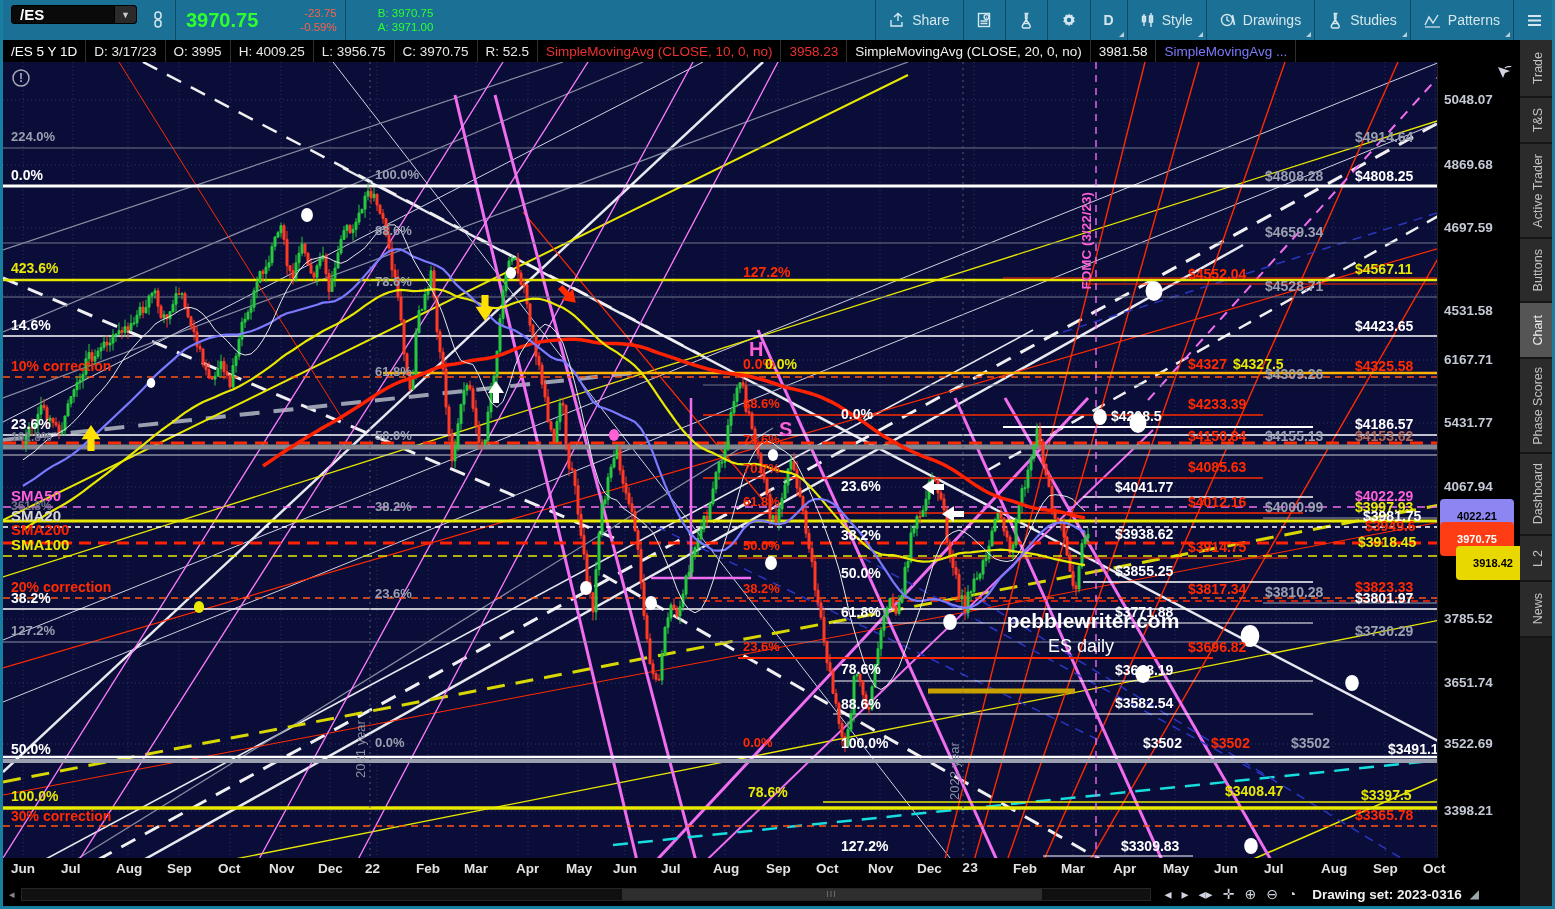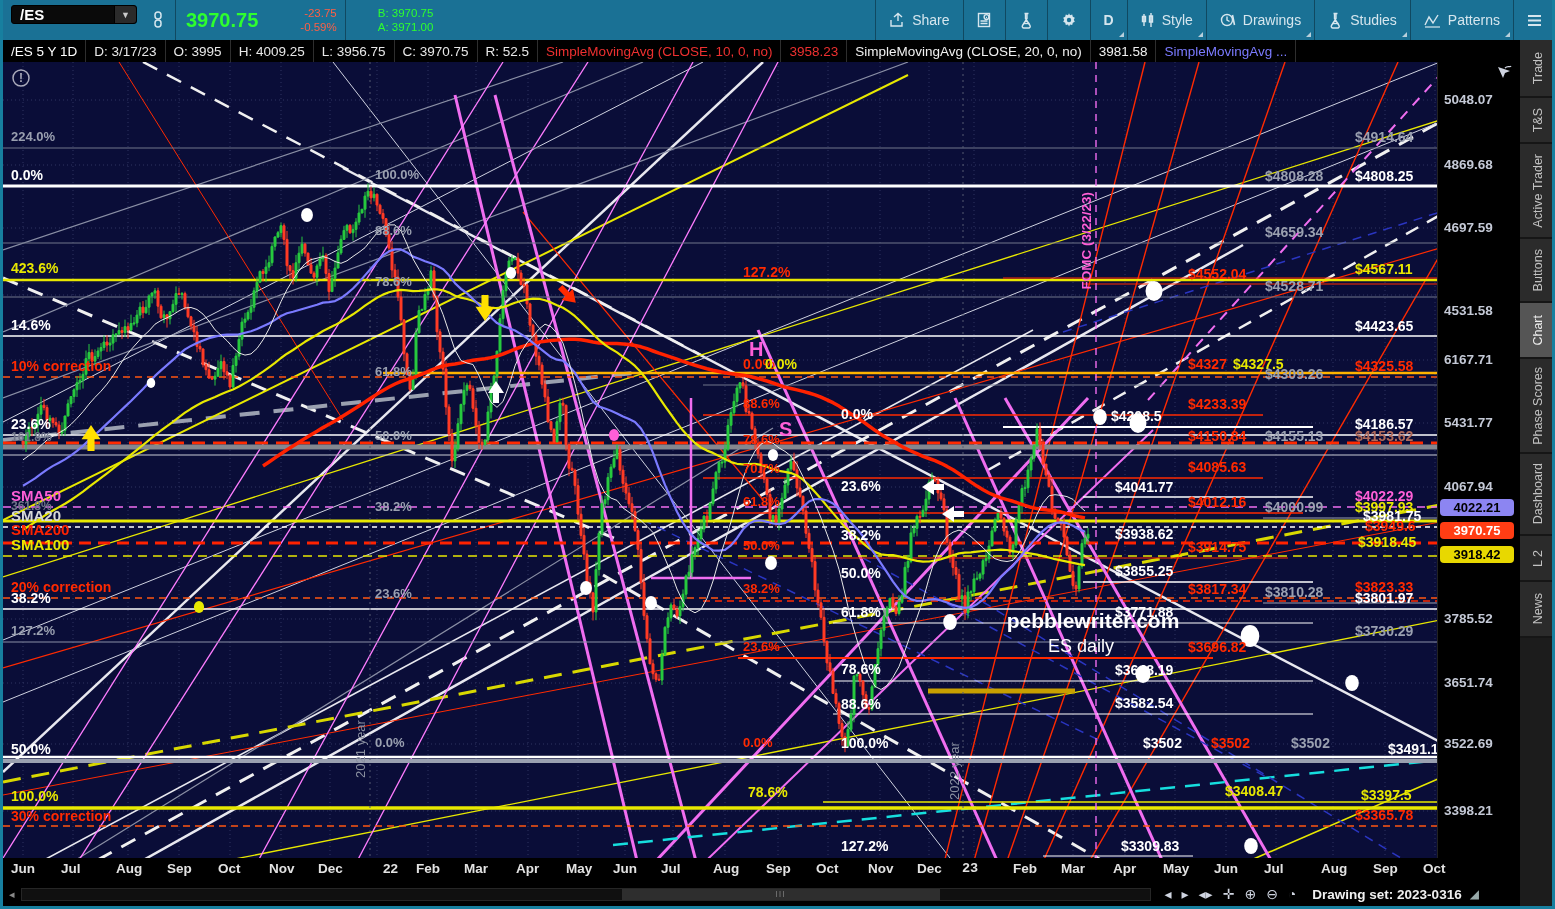--- a/index.html
+++ b/index.html
@@ -24,30 +24,30 @@
   .dd::after{content:"";position:absolute;right:3px;bottom:3px;border-left:5px solid transparent;border-bottom:5px solid #b7cfdb;}
   
   #ohlcbar{position:absolute;left:0;top:40px;width:1552px;height:22px;background:#000;display:flex;align-items:stretch;font-size:13.5px;}
   .oc{display:flex;align-items:center;padding:0 8px;border-right:1px solid #2e2e2e;white-space:nowrap;color:#e8e8e8;}
   
   #plot{position:absolute;left:0;top:62px;width:1434px;height:796px;background:#0a0d38;overflow:hidden;}
   #plot svg{display:block;}
   
   #paxis{position:absolute;left:1434px;top:62px;width:83px;height:796px;background:#000;border-left:1px solid #222;}
   .tick{position:absolute;left:6px;color:#c4c9d6;font-size:13.5px;font-weight:bold;white-space:nowrap;}
-  .badge{position:absolute;left:2px;width:74px;text-align:center;font-size:13px;font-weight:bold;border-radius:4px;padding:1px 0;}
+  .badge{position:absolute;left:2px;width:74px;text-align:center;font-size:11px;font-weight:bold;border-radius:4px;padding:11px 0;}
   #axis-cursor{position:absolute;right:8px;top:2px;color:#cfd4e0;}
   
   #timeline{position:absolute;left:0;top:858px;width:1434px;height:24px;background:#000;}
   .month{position:absolute;top:3px;color:#e2e2e2;font-size:13.5px;font-weight:bold;}
   
   #statusbar{position:absolute;left:0;top:882px;width:1552px;height:24px;background:#000;display:flex;align-items:center;}
   #sb-left{color:#888;font-size:11px;padding:0 6px;}
   #sb-track{position:relative;width:1130px;height:13px;background:#101010;border:1px solid #262626;}
-  #sb-thumb{position:absolute;left:600px;top:0;width:318px;height:11px;background:#2e2e2e;display:flex;align-items:center;justify-content:center;color:#777;font-size:9px;letter-spacing:1px;}
+  #sb-thumb{position:absolute;left:600px;top:0;width:420px;height:11px;background:#2e2e2e;display:flex;align-items:center;justify-content:center;color:#777;font-size:9px;letter-spacing:1px;}
   #sb-nav{display:flex;align-items:center;gap:10px;margin-left:14px;color:#cfd4e0;font-size:14px;}
   #sb-nav span{cursor:pointer;}
   #drawing-set{margin-left:16px;color:#f0f0f0;font-size:13.5px;font-weight:bold;white-space:nowrap;}
   #sb-corner{margin-left:8px;color:#9aa;font-size:12px;}
   
   #sidebar{position:absolute;left:1517px;top:40px;width:35px;height:866px;background:#1c1c1c;display:flex;flex-direction:column;}
   .stab{width:100%;background:#2b2b2b;border-bottom:2px solid #161616;display:flex;align-items:center;justify-content:center;cursor:pointer;}
   .stab span{writing-mode:vertical-rl;transform:rotate(180deg);color:#c2c2c2;font-size:12.5px;white-space:nowrap;}
   .stab.active{background:#555;}
   .stab.active span{color:#eee;}
@@ -501,32 +501,32 @@
       <div class="tick" style="top: 209px; margin-top: 32px;">4531.58</div>
       <div class="tick" style="top: 290px;">6167.71</div>
       <div class="tick" style="top: 353px;">5431.77</div>
       <div class="tick" style="top: 417px;">4067.94</div>
       <div class="tick" style="top: 549px;">3785.52</div>
       <div class="tick" style="top: 613px;">3651.74</div>
       <div class="tick" style="top: 674px;">3522.69</div>
       <div class="tick" style="top: 741px;">3398.21</div>
       <div class="badge" style="top: 437px; background: rgb(140, 133, 242); color: rgb(0, 0, 0);">4022.21</div>
       <div class="badge" style="top: 460px; background: rgb(255, 61, 20); color: rgb(255, 255, 255);">3970.75</div>
-      <div class="badge" style="top: 484px; background: rgb(232, 216, 0); color: rgb(0, 0, 0);">3918.42</div>
+      <div class="badge" style="top: 484px; background: rgb(232, 216, 0); color: rgb(0, 0, 0); margin-left: 16px;">3918.42</div>
     </div>
 
   <div id="timeline">
       <div class="month" style="left: 8px;">Jun</div>
       <div class="month" style="left: 58px;">Jul</div>
       <div class="month" style="left: 113px;">Aug</div>
       <div class="month" style="left: 164px;">Sep</div>
       <div class="month" style="left: 215px;">Oct</div>
       <div class="month" style="left: 266px;">Nov</div>
       <div class="month" style="left: 315px;">Dec</div>
-      <div class="month" style="left: 380px;">22</div>
+      <div class="month" style="left: 362px;">22</div>
       <div class="month" style="left: 413px;">Feb</div>
       <div class="month" style="left: 461px;">Mar</div>
       <div class="month" style="left: 513px;">Apr</div>
       <div class="month" style="left: 563px;">May</div>
       <div class="month" style="left: 610px;">Jun</div>
       <div class="month" style="left: 658px;">Jul</div>
       <div class="month" style="left: 710px;">Aug</div>
       <div class="month" style="left: 763px;">Sep</div>
       <div class="month" style="left: 813px;">Oct</div>
       <div class="month" style="left: 865px;">Nov</div>

